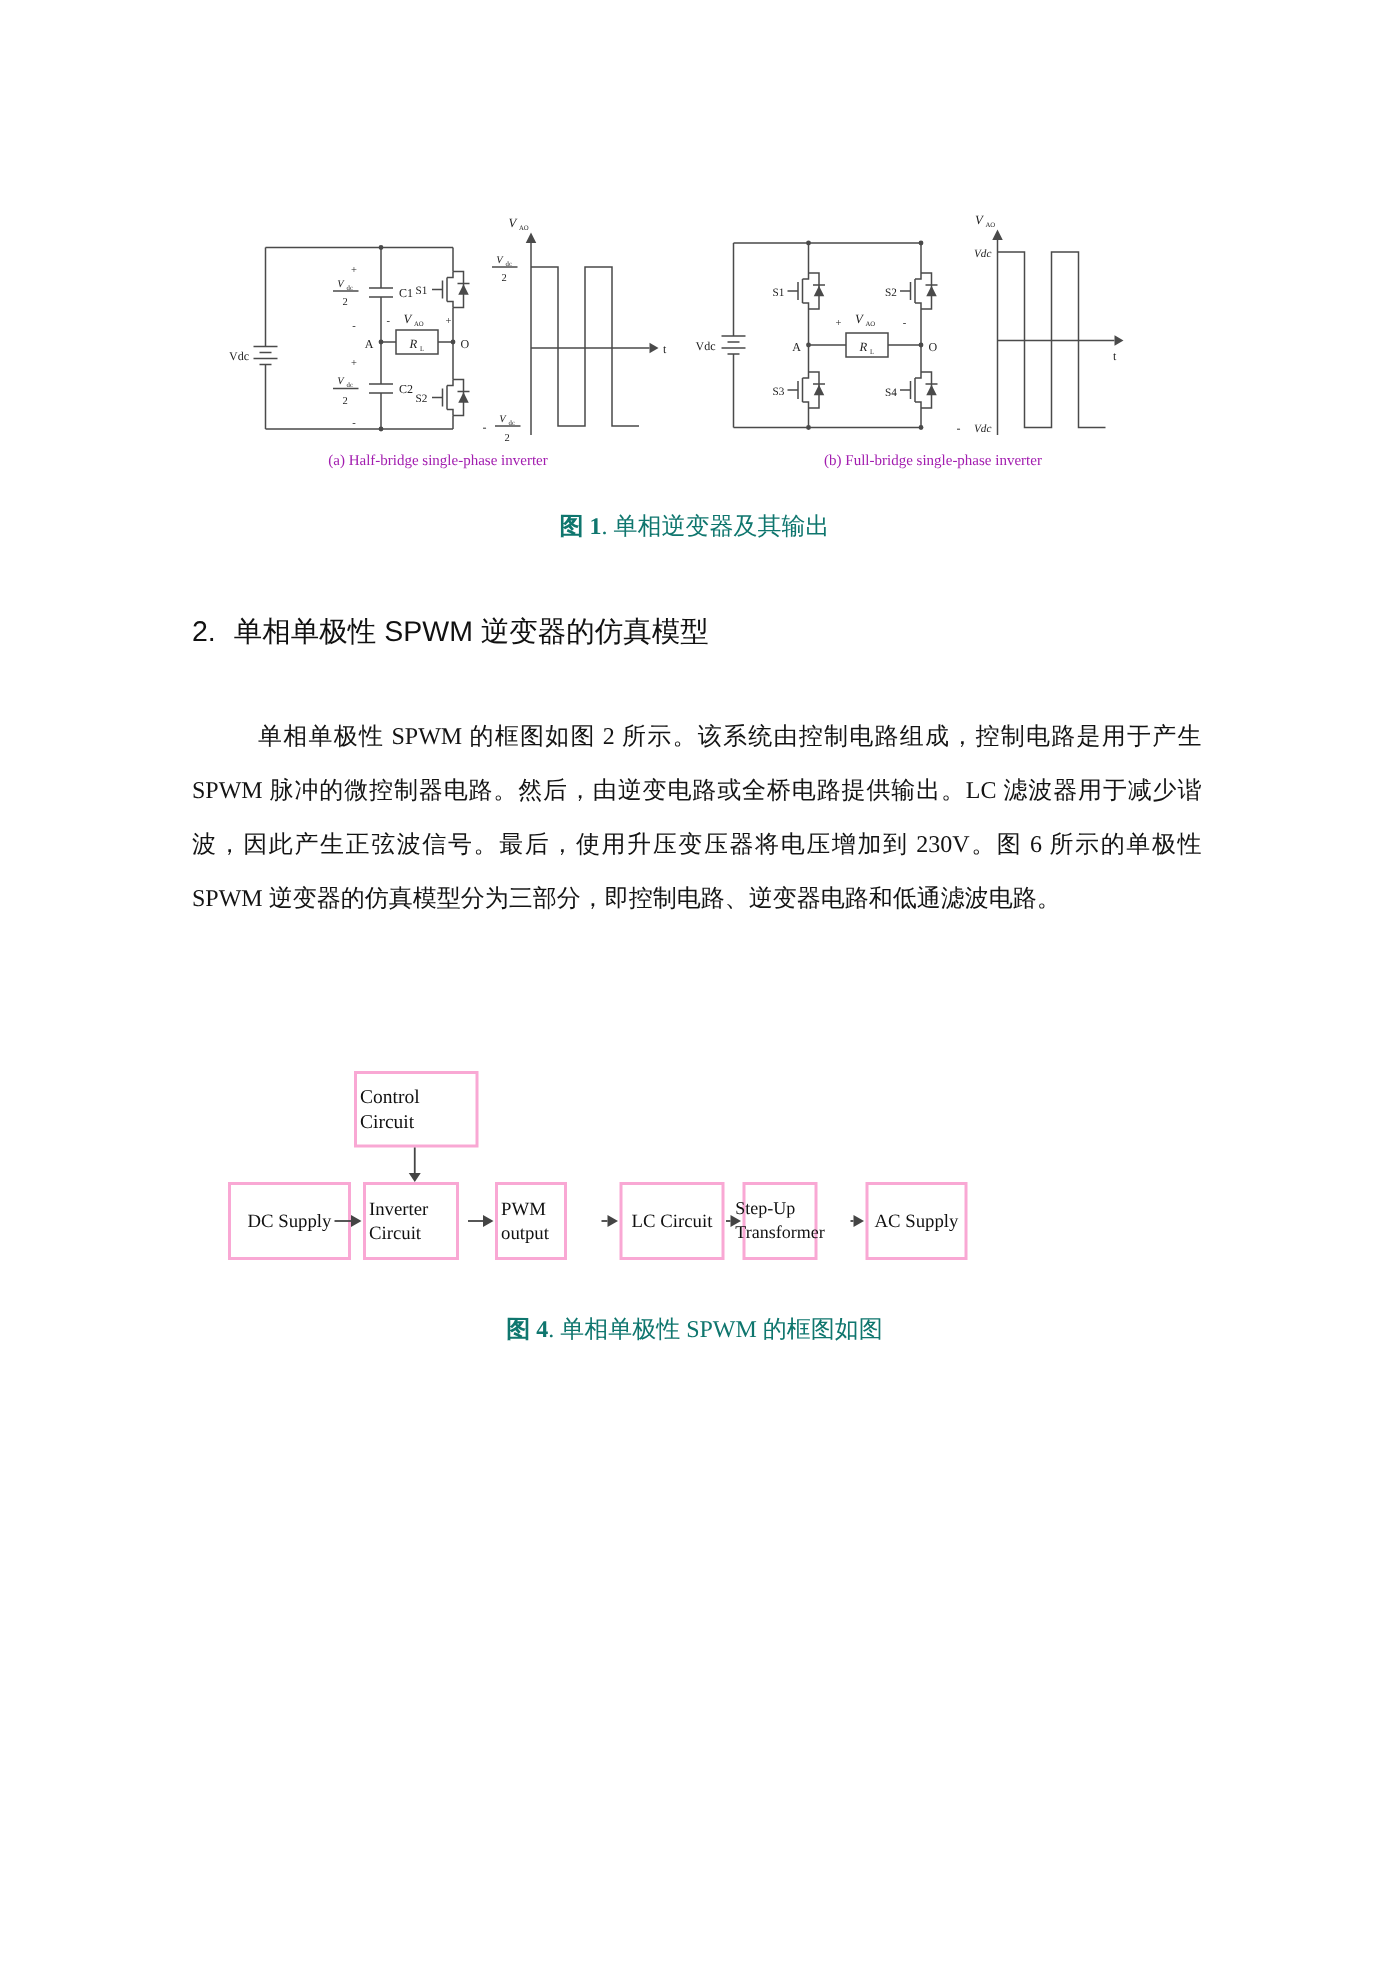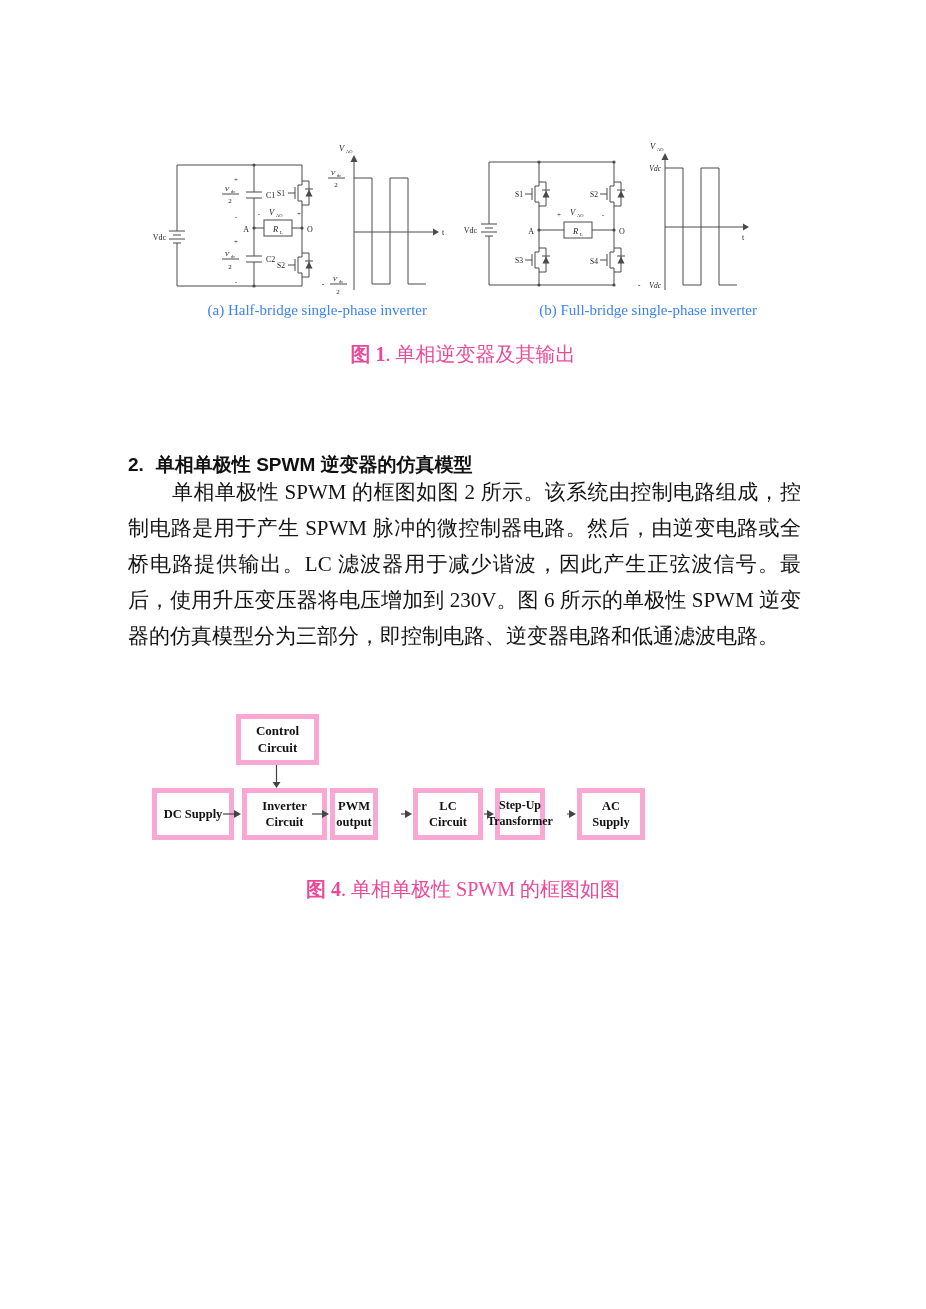--- a/index.html
+++ b/index.html
@@ -8,36 +8,36 @@
   
   .fig1{position:absolute;left:133px;top:138px;width:660px;height:160px;}
   .fig1 path, .fig1 line{stroke:#4a4a4a;stroke-width:1;fill:none;}
   .fig1 rect{stroke:#4a4a4a;stroke-width:1;fill:none;}
   .fig1 polygon{fill:#4a4a4a;stroke:none;}
   .fig1 circle{fill:#4a4a4a;stroke:none;}
   .fig1 text{fill:#222;font-family:"Liberation Serif",serif;}
   .t45{font-size:4.5px;} .t7{font-size:7px;} .t75{font-size:7.5px;}
   .t8{font-size:8px;} .t85{font-size:8.5px;} .it{font-style:italic;}
   
-  .subcap{position:absolute;width:270px;text-align:right;font-size:15px;color:#3b82f6;}
-  
-  .caption{position:absolute;left:0;width:100%;text-align:center;font-size:20px;color:#ec4899;}
+  .subcap{position:absolute;width:270px;text-align:center;font-size:10px;color:#a21caf;}
+  
+  .caption{position:absolute;left:0;width:100%;text-align:center;font-size:16px;color:#0f766e;}
   .cap-b{font-weight:bold;}
   
   .heading{position:absolute;left:128px;top:408px;font-family:"Liberation Sans",sans-serif;
-           font-weight:bold;font-size:19px;color:#111;margin-top:44px;}
+           font-weight:normal;font-size:19px;color:#111;}
   .heading .num{margin-right:12px;}
   
-  .para{position:absolute;left:128px;width:673px;font-size:21px;line-height:36px;
+  .para{position:absolute;left:128px;width:673px;font-size:16px;line-height:36px;
         text-align:justify;text-indent:44px;color:#141414;}
   
   .diagram{position:absolute;left:152px;top:714px;width:494px;height:128px;}
-  .bbox{position:absolute;box-sizing:border-box;border:5px solid #f9a8d4;background:#fff;
-        display:flex;align-items:center;justify-content:center;text-align:center;
-        font-size:12.5px;line-height:1.3;color:#111;padding:2px;font-weight:bold;}
+  .bbox{position:absolute;box-sizing:border-box;border:2px solid #f9a8d4;background:#fff;
+        display:flex;align-items:center;justify-content:center;
+        font-size:12.5px;line-height:1.3;color:#111;padding:2px;}
   .rowbox{top:74px;height:52px;}
   .darrows{position:absolute;left:0;top:0;width:494px;height:128px;pointer-events:none;}
   .darrows path{stroke:#444;stroke-width:1.2;fill:none;}
   .darrows polygon{fill:#444;}
 </style>
 </head>
 <body>
 
 <div class="page">
 
@@ -207,21 +207,21 @@
 
   <div class="heading">
     <span class="num">2.</span><span>单相单极性 SPWM 逆变器的仿真模型</span>
   </div>
 
   <div class="para" style="top:474px">单相单极性 SPWM 的框图如图 2 所示。该系统由控制电路组成，控制电路是用于产生 SPWM 脉冲的微控制器电路。然后，由逆变电路或全桥电路提供输出。LC 滤波器用于减少谐波，因此产生正弦波信号。最后，使用升压变压器将电压增加到 230V。图 6 所示的单极性 SPWM 逆变器的仿真模型分为三部分，即控制电路、逆变器电路和低通滤波电路。</div>
 
   <div class="diagram">
     <div class="bbox" style="left:84px;top:0;width:83px;height:51px;font-size:13px">Control Circuit</div>
     <div class="bbox rowbox" style="left:0;width:82px">DC Supply</div>
-    <div class="bbox rowbox" style="left:90px;width:85px">Inverter Circuit</div>
+    <div class="bbox rowbox" style="left:90px;width:64px">Inverter Circuit</div>
     <div class="bbox rowbox" style="left:178px;width:48px">PWM output</div>
     <div class="bbox rowbox" style="left:261px;width:70px">LC Circuit</div>
     <div class="bbox rowbox" style="left:343px;width:50px;font-size:12px">Step-Up Transformer</div>
     <div class="bbox rowbox" style="left:425px;width:68px">AC Supply</div>
     <svg class="darrows" viewBox="0 0 494 128">
       <g>
         <path d="M124.5,51 V68"></path>
           <polygon points="120.5,68 128.5,68 124.5,74"></polygon>
       </g>
       <g>

